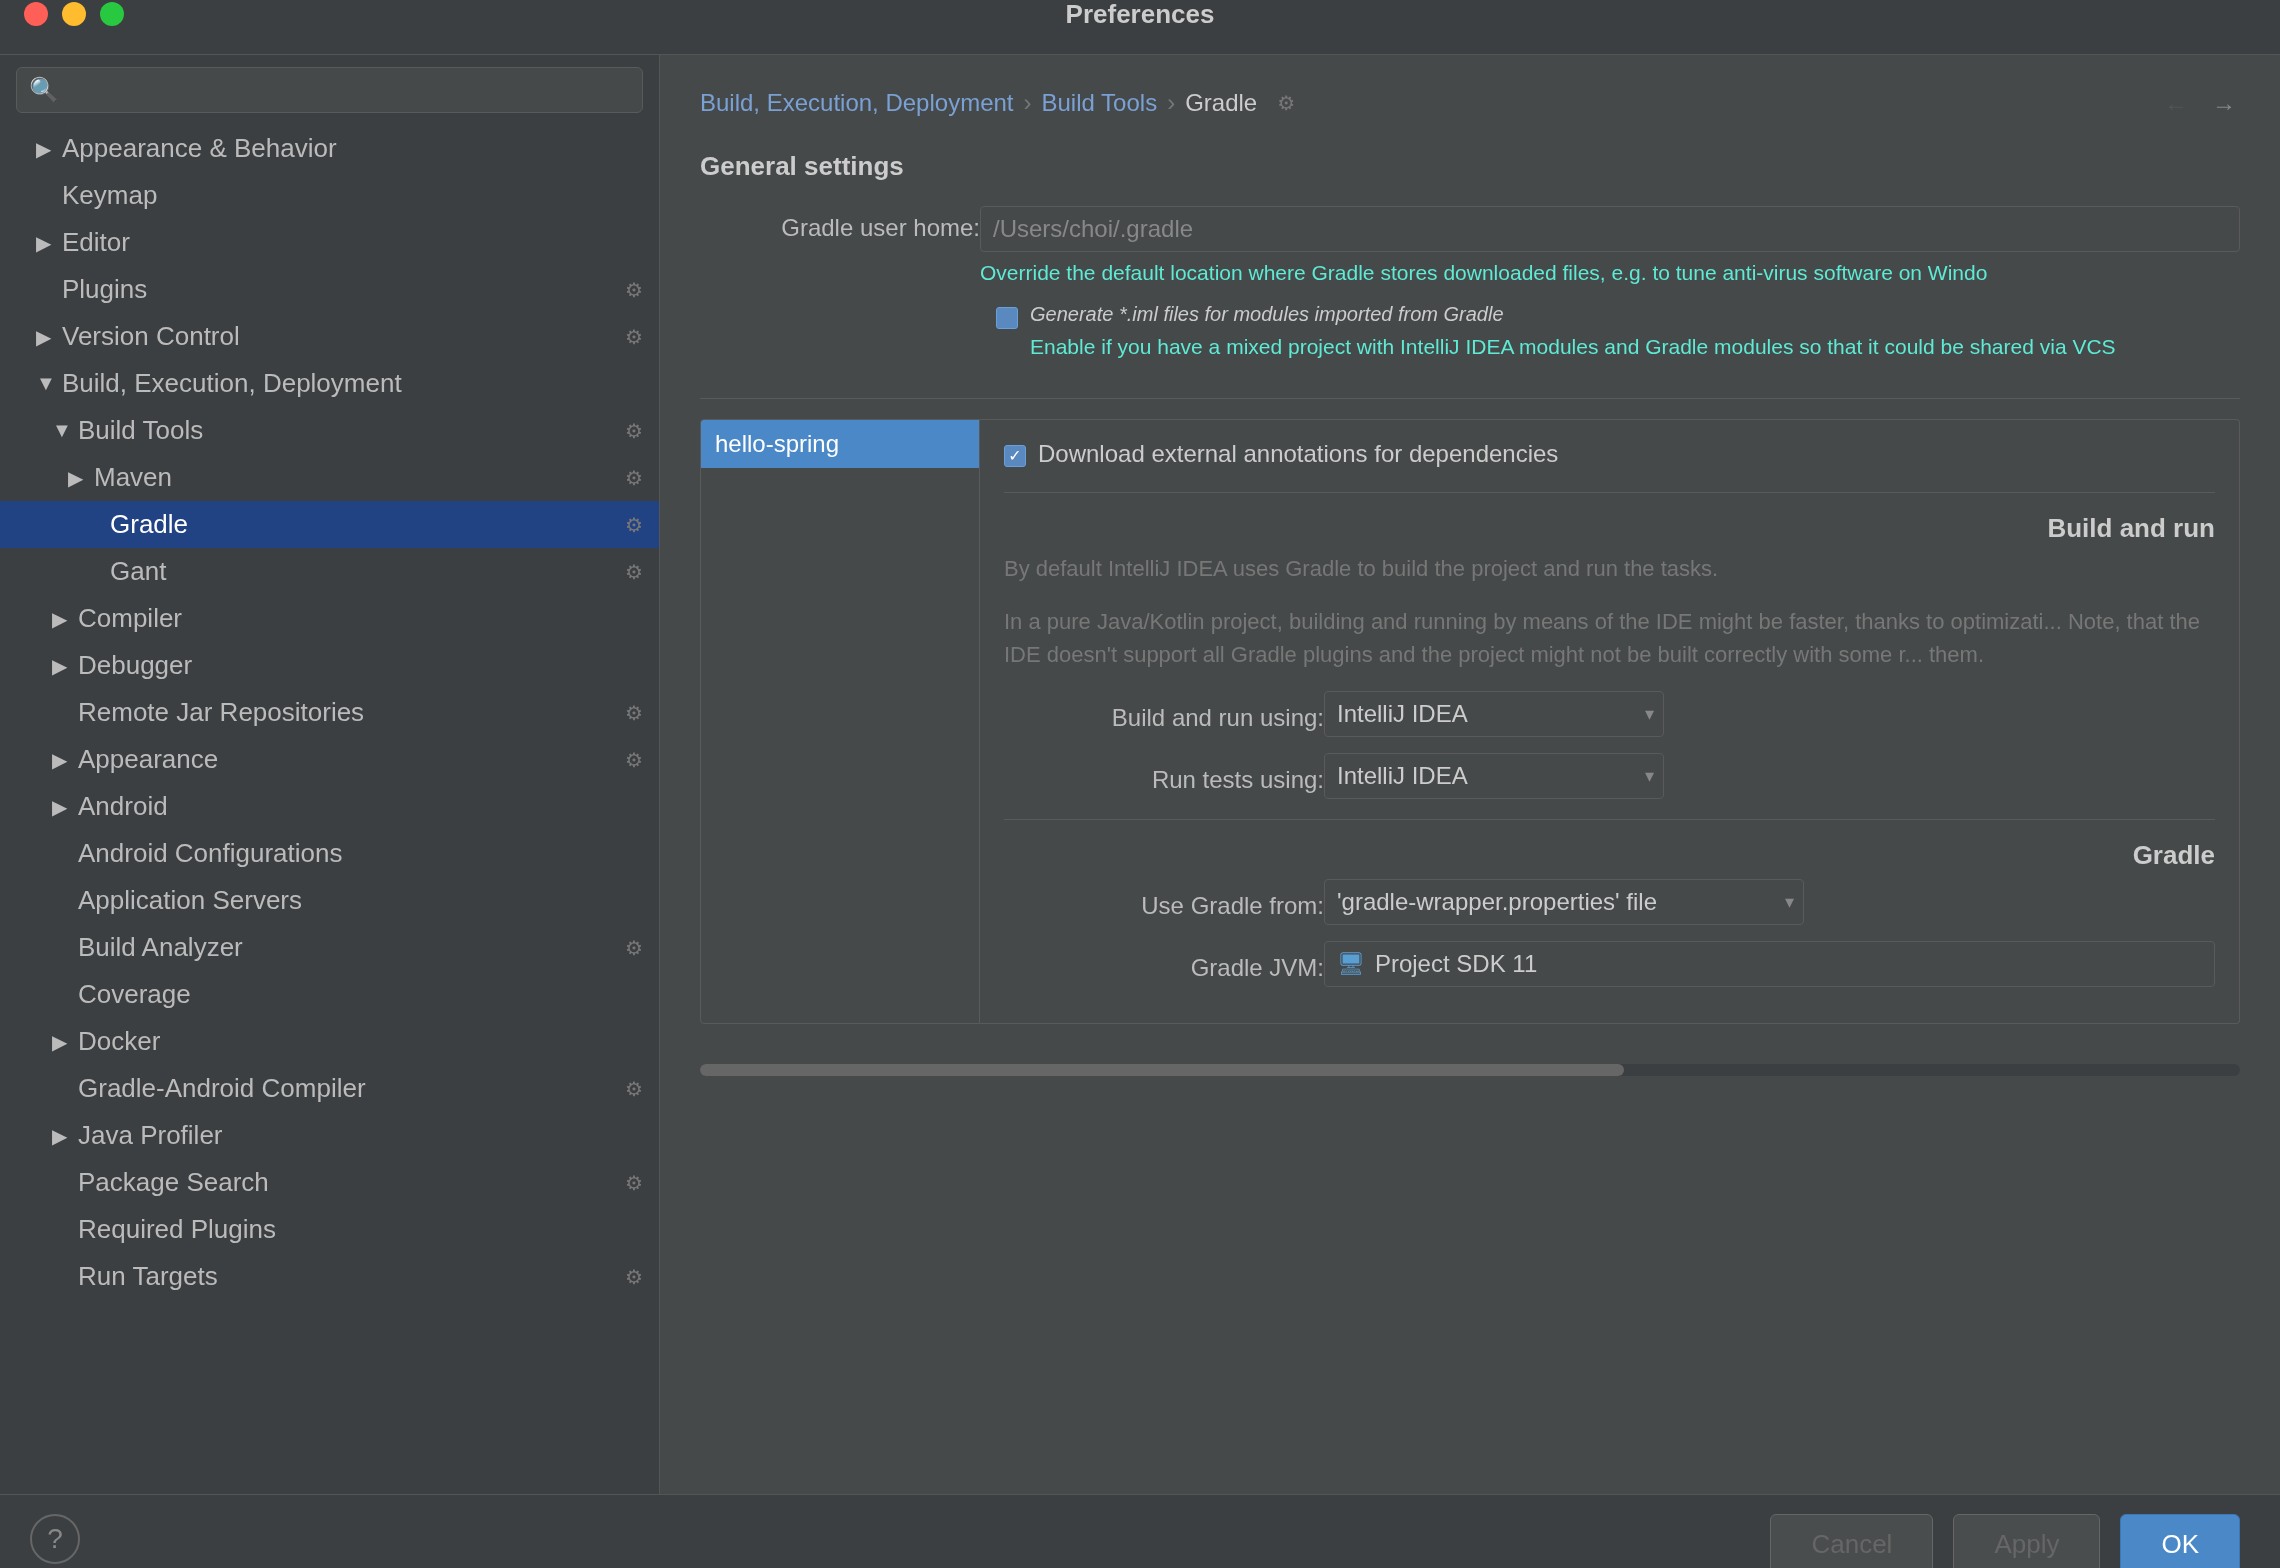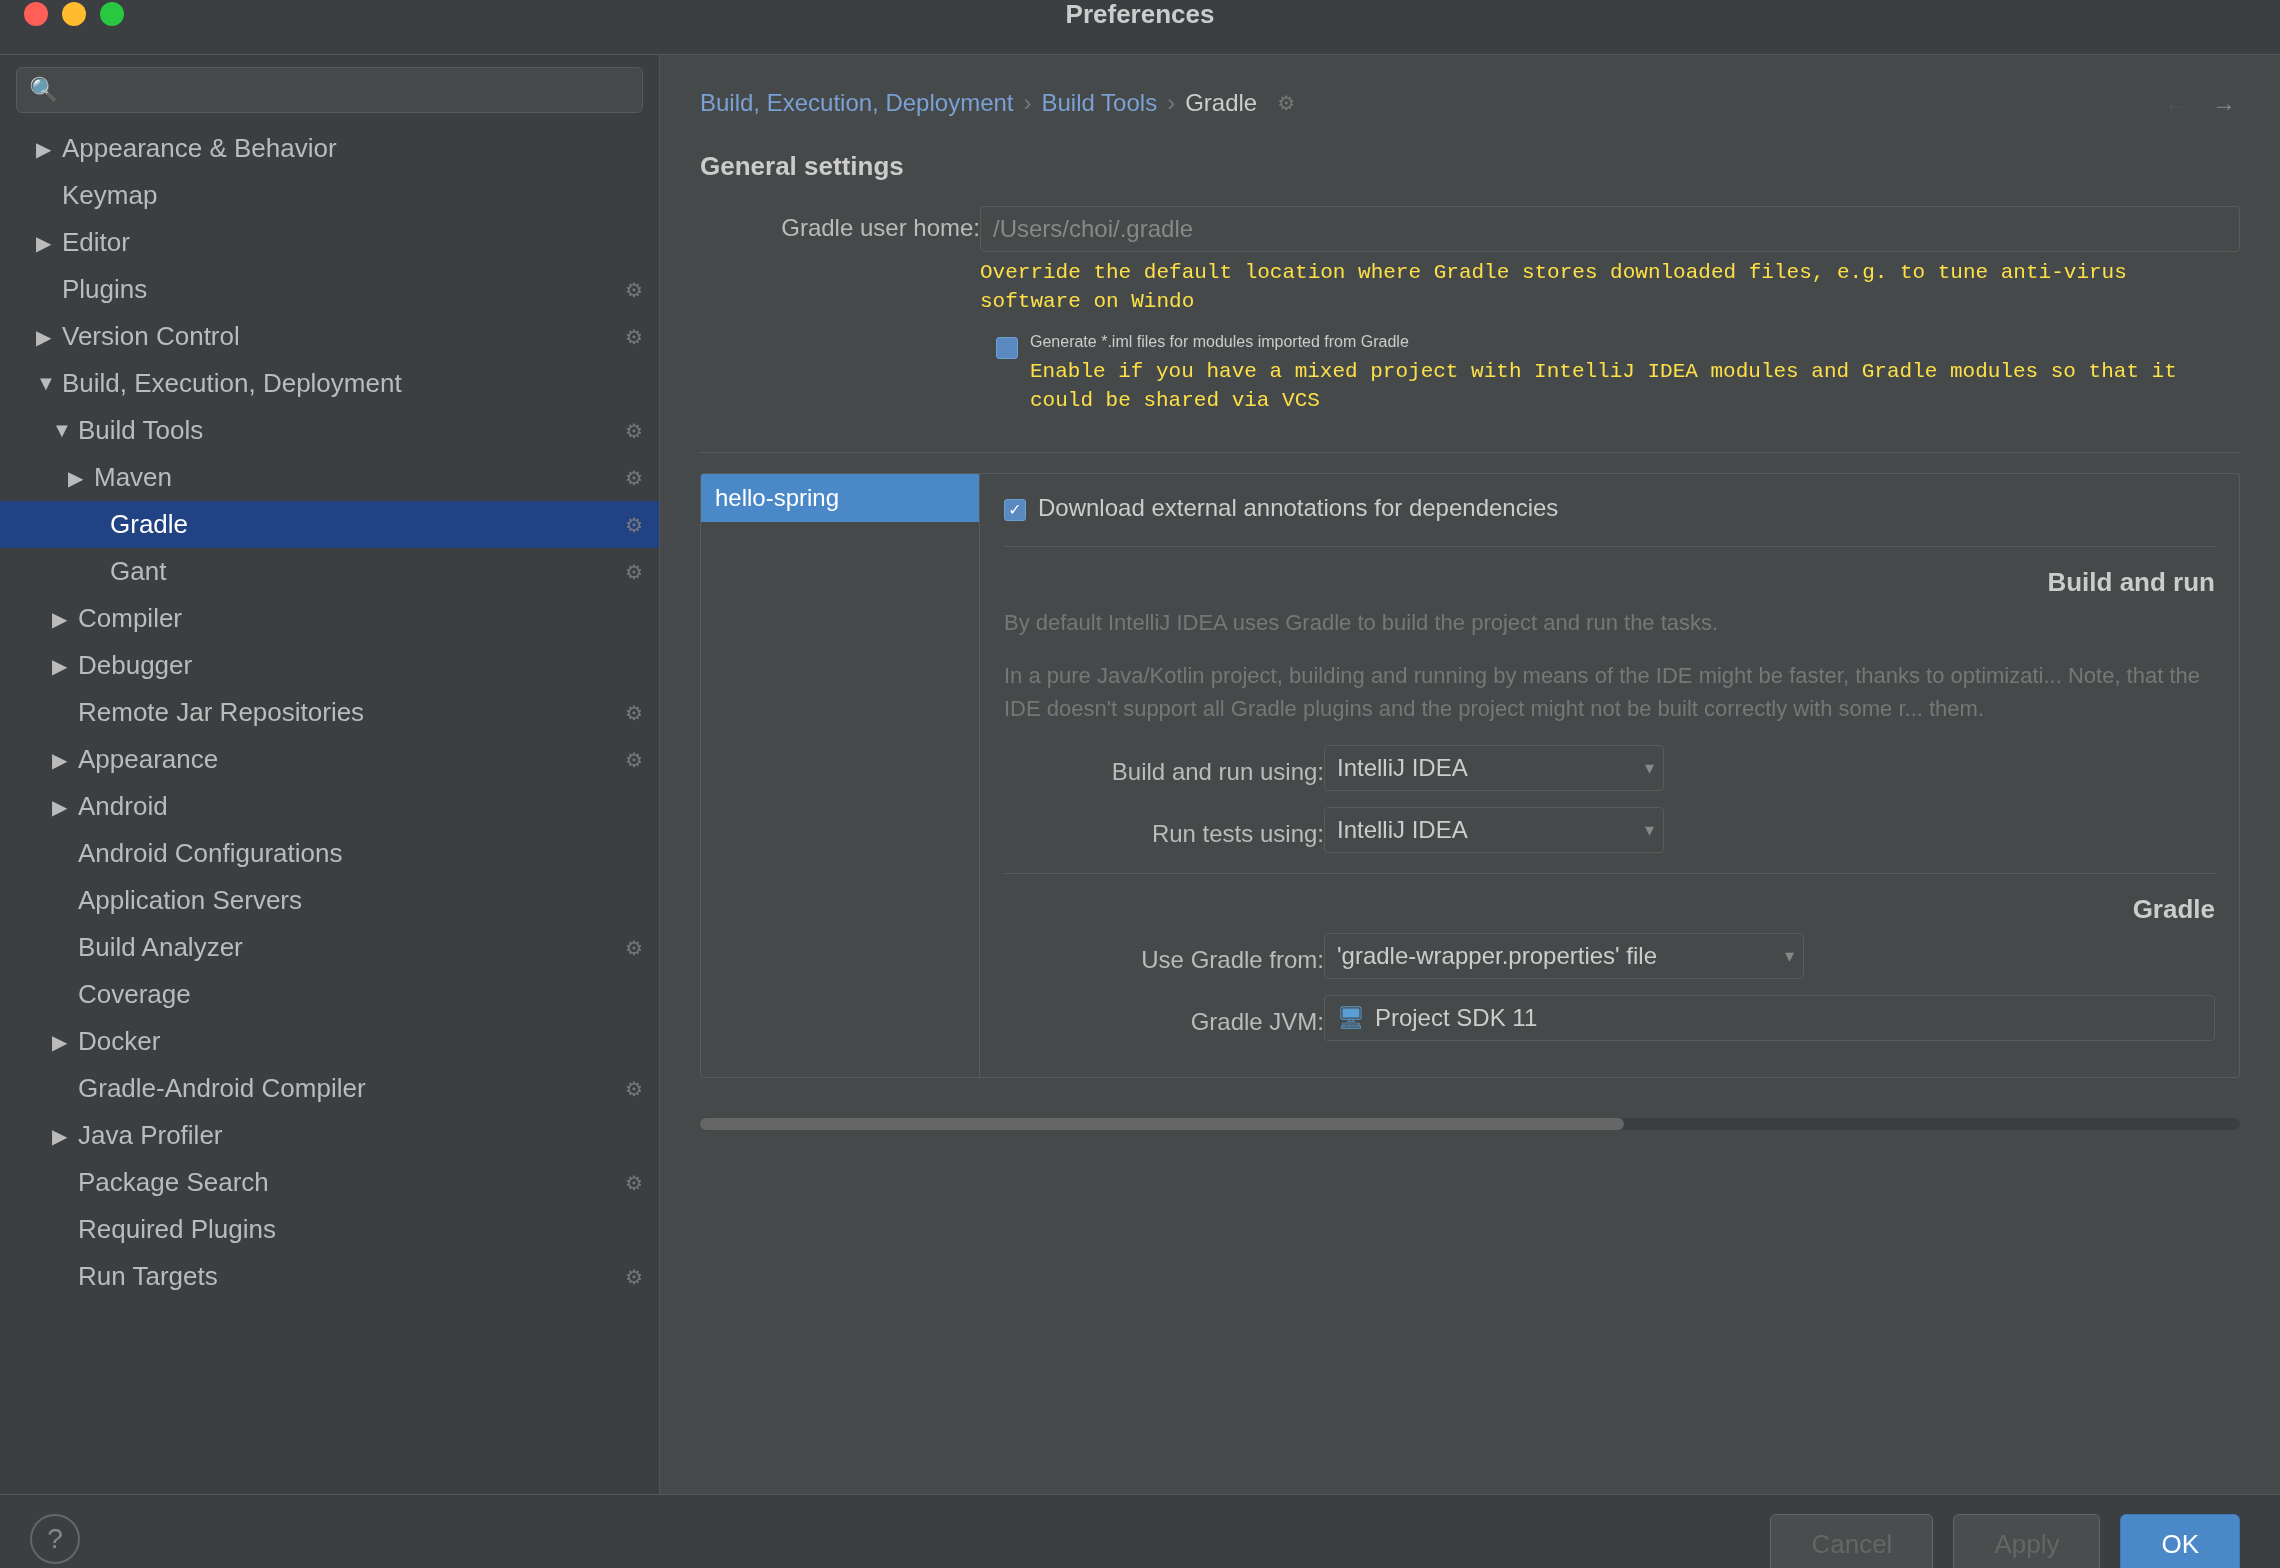--- a/index.html
+++ b/index.html
@@ -245,24 +245,23 @@
       background: #45494a;
       border: 1px solid #5a5a5a;
       border-radius: 4px;
       padding: 8px 12px;
       font-size: 24px;
       color: #888;
       outline: none;
     }
     .hint-text {
       font-size: 21px;
-      color: #fde047;
+      color: #5eead4;
       margin-top: 6px;
       line-height: 1.4;
-      font-family: Liberation Mono, monospace;
     }
 
     
     .checkbox-row {
       display: flex;
       align-items: flex-start;
       gap: 12px;
       margin-bottom: 16px;
       padding-left: 296px;
     }
@@ -647,21 +646,21 @@
           <div class="form-label">Gradle user home:</div>
           <div class="form-control">
             <input class="text-input" type="text" value="/Users/choi/.gradle" style="">
             <div class="hint-text">Override the default location where Gradle stores downloaded files, e.g. to tune anti-virus software on Windo</div>
           </div>
         </div>
 
         <div class="checkbox-row">
           <div class="checkbox"></div>
           <div>
-            <div style="font-size:16px; color:#ccc;">Generate *.iml files for modules imported from Gradle</div>
+            <div style="font-size:20px; color:#ccc;font-style:italic;">Generate *.iml files for modules imported from Gradle</div>
             <div class="hint-text">Enable if you have a mixed project with IntelliJ IDEA modules and Gradle modules so that it could be shared via VCS</div>
           </div>
         </div>
 
         <hr class="divider">
 
 
         <div class="projects-section">
           <div class="projects-list">
             <div class="project-item selected">hello-spring</div>

